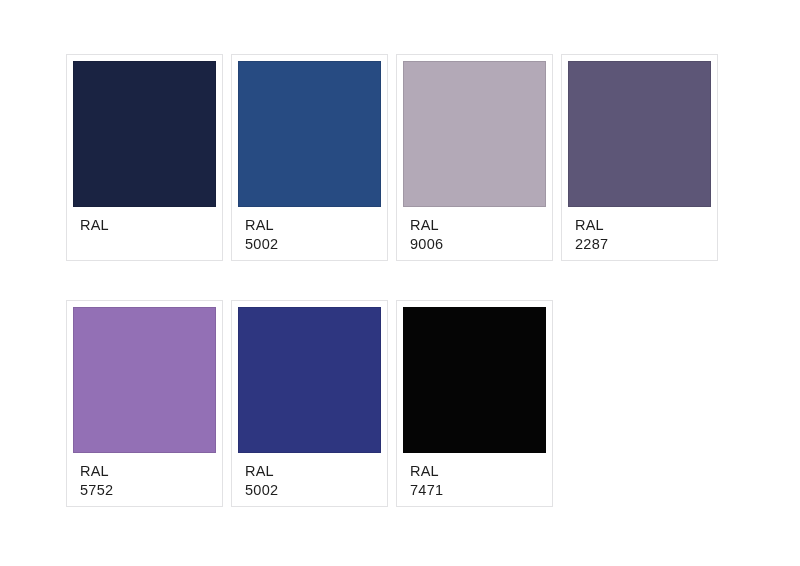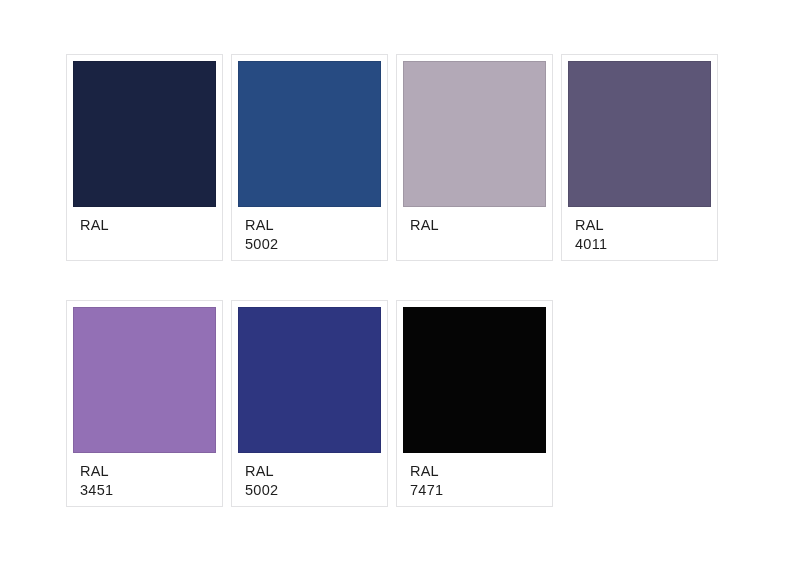--- a/index.html
+++ b/index.html
@@ -106,40 +106,41 @@
         <span class="caption-line code" style="color: rgb(30, 30, 30);">5002</span>
       </div>
     </div>
 
     <div class="swatch-card" style="border-color: rgb(226, 226, 228);">
       <div class="swatch-chip-wrap">
         <div class="swatch-chip" style="background-color: rgb(179, 169, 183);"></div>
       </div>
       <div class="swatch-caption">
         <span class="caption-line brand" style="color: rgb(30, 30, 30);">RAL</span>
+        <span class="caption-line code" style="color: rgb(30, 30, 30);">9006</span>
       </div>
     </div>
 
     <div class="swatch-card" style="border-color: rgb(226, 226, 228);">
       <div class="swatch-chip-wrap">
         <div class="swatch-chip" style="background-color: rgb(93, 86, 119);"></div>
       </div>
       <div class="swatch-caption">
         <span class="caption-line brand" style="color: rgb(30, 30, 30);">RAL</span>
-        <span class="caption-line code" style="color: rgb(30, 30, 30);">4011</span>
+        <span class="caption-line code" style="color: rgb(30, 30, 30);">2287</span>
       </div>
     </div>
 
     <div class="swatch-card" style="border-color: rgb(226, 226, 228);">
       <div class="swatch-chip-wrap">
         <div class="swatch-chip" style="background-color: rgb(147, 112, 181);"></div>
       </div>
       <div class="swatch-caption">
         <span class="caption-line brand" style="color: rgb(30, 30, 30);">RAL</span>
-        <span class="caption-line code" style="color: rgb(30, 30, 30);">3451</span>
+        <span class="caption-line code" style="color: rgb(30, 30, 30);">5752</span>
       </div>
     </div>
 
     <div class="swatch-card" style="border-color: rgb(226, 226, 228);">
       <div class="swatch-chip-wrap">
         <div class="swatch-chip" style="background-color: rgb(46, 54, 128);"></div>
       </div>
       <div class="swatch-caption">
         <span class="caption-line brand" style="color: rgb(30, 30, 30);">RAL</span>
         <span class="caption-line code" style="color: rgb(30, 30, 30);">5002</span>

